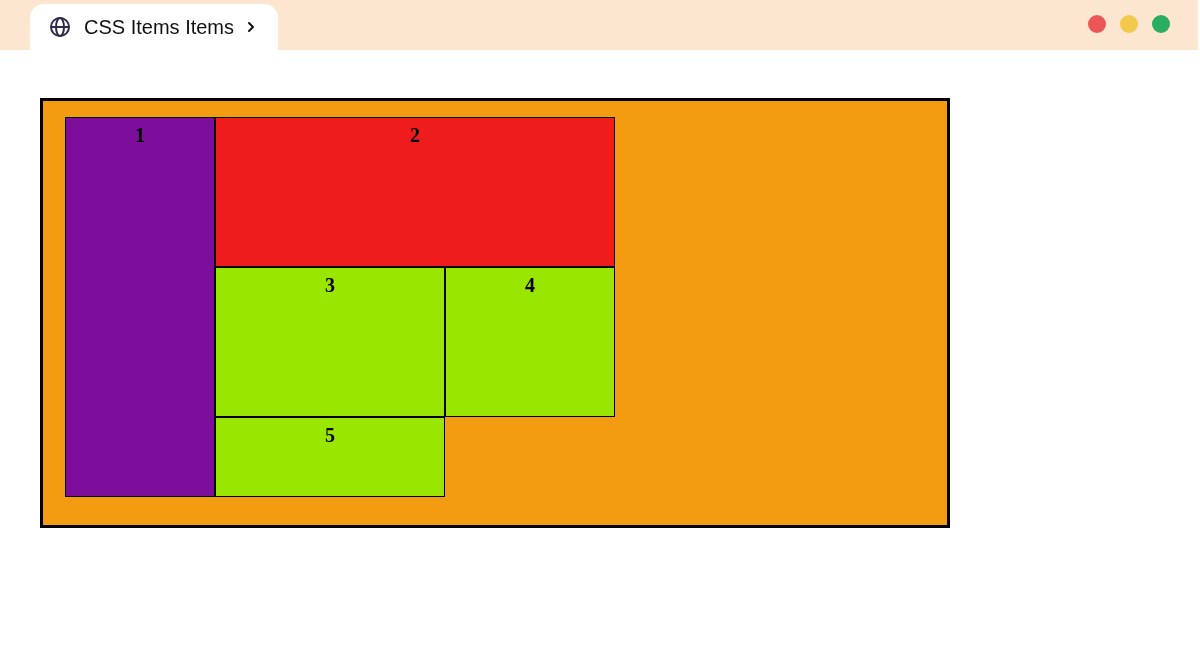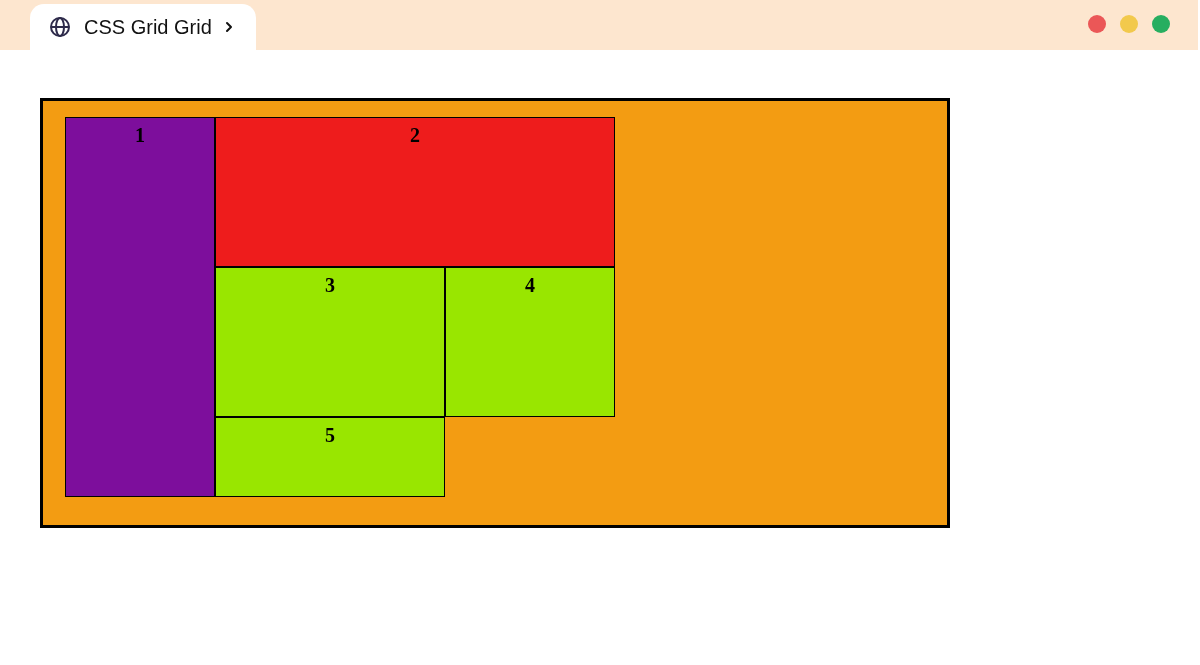--- a/index.html
+++ b/index.html
@@ -108,21 +108,21 @@
 
   <div class="titlebar">
     <div class="tab">
       <span class="globe">
         <svg viewBox="0 0 24 24" fill="none" stroke="#2d2a4a" stroke-width="2">
           <circle cx="12" cy="12" r="9"></circle>
           <ellipse cx="12" cy="12" rx="4" ry="9"></ellipse>
           <line x1="3" y1="12" x2="21" y2="12"></line>
         </svg>
       </span>
-      <span class="title">CSS Grid Grid</span>
+      <span class="title">CSS Items Items</span>
       <span class="chev">
         <svg viewBox="0 0 8 12" fill="none" stroke="#111" stroke-width="2" stroke-linecap="round" stroke-linejoin="round">
           <polyline points="2,2 6,6 2,10"></polyline>
         </svg>
       </span>
     </div>
     <div class="traffic">
       <div class="dot red"></div>
       <div class="dot yel"></div>
       <div class="dot grn"></div>

